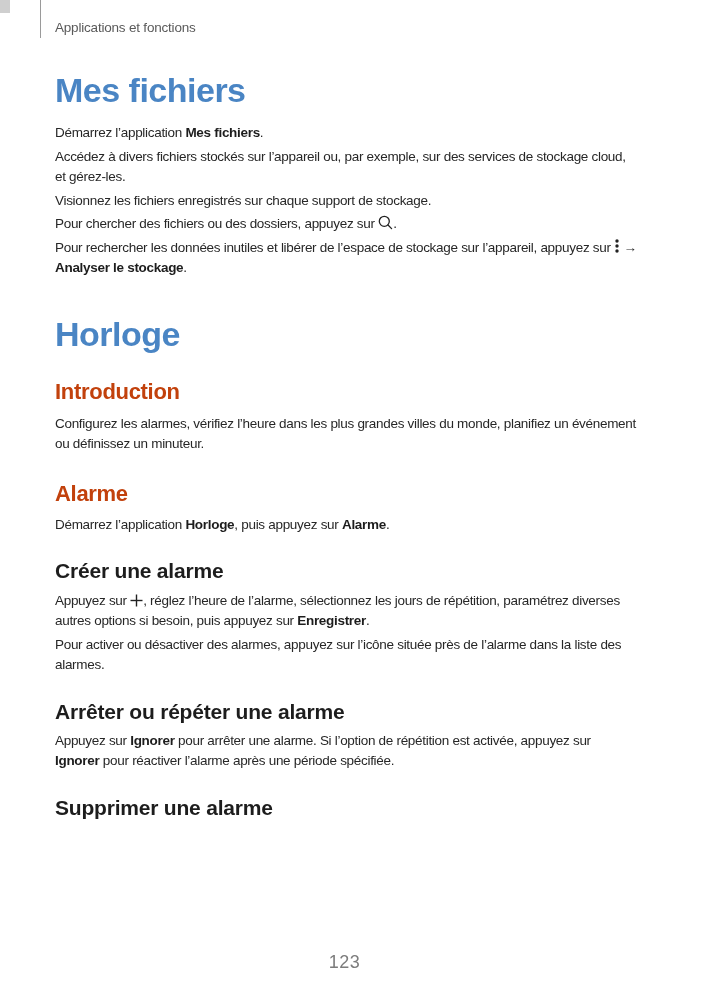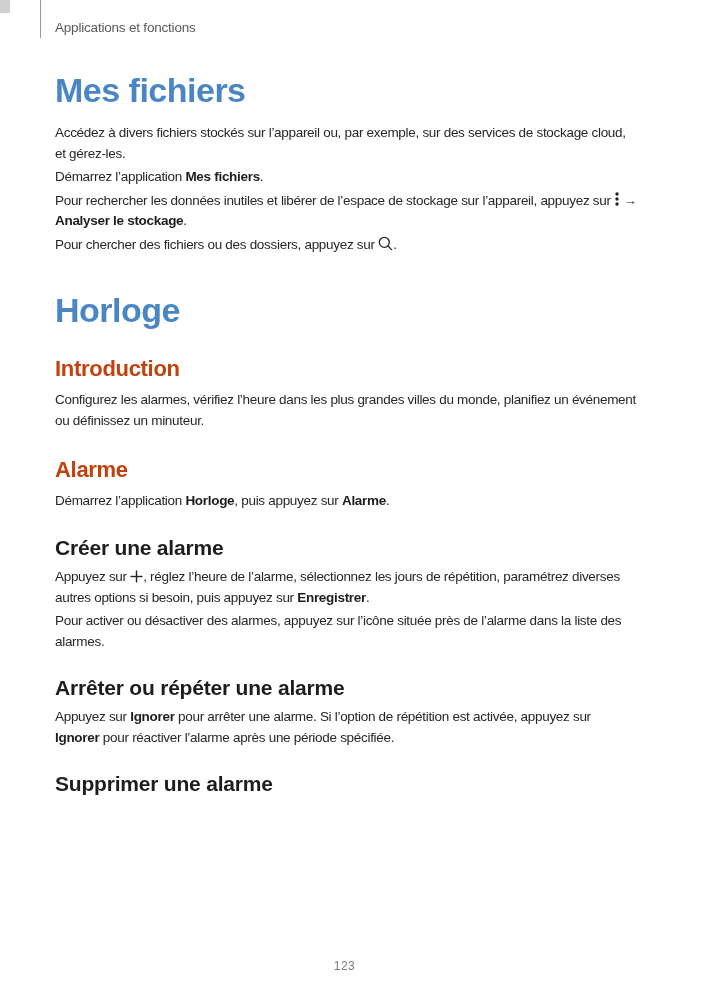--- a/index.html
+++ b/index.html
@@ -69,46 +69,47 @@
     display: inline-block;
     vertical-align: -2px;
     line-height: 0;
   }
   .inline-icon svg { display: inline; }
   .page-footer {
     position: absolute;
     left: 0; right: 0;
     bottom: 21px;
     text-align: center;
-    font-size: 12px;
+    font-size: 18px;
     color: #7c7c7c;
     letter-spacing: 0.5px;
   }
 </style>
 </head>
 <body>
 
 <div class="page">
   <div class="corner-box"></div>
   <div class="header-rule"></div>
   <div class="running-header">Applications et fonctions</div>
 
   <div class="content" id="doc">
       <h2 class="h1">Mes fichiers</h2>
+      <p><span>Démarrez l’application </span><b>Mes fichiers</b><span>.</span></p>
       <p><span>Accédez à divers fichiers stockés sur l’appareil ou, par exemple, sur des services de stockage cloud, et gérez-les.</span></p>
-      <p><span>Démarrez l’application </span><b>Mes fichiers</b><span>.</span></p>
+      <p><span>Visionnez les fichiers enregistrés sur chaque support de stockage.</span></p>
+      <p><span>Pour chercher des fichiers ou des dossiers, appuyez sur </span><span class="inline-icon"><svg width="15" height="15" viewBox="0 0 15 15" xmlns="http://www.w3.org/2000/svg">
+            <circle cx="6.3" cy="6.3" r="5" fill="none" stroke="#222" stroke-width="1.3"></circle>
+            <line x1="10" y1="10" x2="13.6" y2="13.6" stroke="#222" stroke-width="1.3" stroke-linecap="round"></line>
+          </svg></span><span>.</span></p>
       <p><span>Pour rechercher les données inutiles et libérer de l’espace de stockage sur l’appareil, appuyez sur </span><span class="inline-icon"><svg width="6" height="16" viewBox="0 0 6 16" xmlns="http://www.w3.org/2000/svg">
             <circle cx="3" cy="3" r="1.7" fill="#222"></circle>
             <circle cx="3" cy="8" r="1.7" fill="#222"></circle>
             <circle cx="3" cy="13" r="1.7" fill="#222"></circle>
           </svg></span><span> → </span><b>Analyser le stockage</b><span>.</span></p>
-      <p><span>Pour chercher des fichiers ou des dossiers, appuyez sur </span><span class="inline-icon"><svg width="15" height="15" viewBox="0 0 15 15" xmlns="http://www.w3.org/2000/svg">
-            <circle cx="6.3" cy="6.3" r="5" fill="none" stroke="#222" stroke-width="1.3"></circle>
-            <line x1="10" y1="10" x2="13.6" y2="13.6" stroke="#222" stroke-width="1.3" stroke-linecap="round"></line>
-          </svg></span><span>.</span></p>
       <h2 class="h1">Horloge</h2>
       <h3 class="h2">Introduction</h3>
       <p><span>Configurez les alarmes, vérifiez l’heure dans les plus grandes villes du monde, planifiez un événement ou définissez un minuteur.</span></p>
       <h3 class="h2">Alarme</h3>
       <p><span>Démarrez l’application </span><b>Horloge</b><span>, puis appuyez sur </span><b>Alarme</b><span>.</span></p>
       <h4 class="h3">Créer une alarme</h4>
       <p><span>Appuyez sur </span><span class="inline-icon"><svg width="13" height="13" viewBox="0 0 13 13" xmlns="http://www.w3.org/2000/svg">
             <line x1="6.5" y1="0.5" x2="6.5" y2="12.5" stroke="#222" stroke-width="1.4"></line>
             <line x1="0.5" y1="6.5" x2="12.5" y2="6.5" stroke="#222" stroke-width="1.4"></line>
           </svg></span><span>, réglez l’heure de l’alarme, sélectionnez les jours de répétition, paramétrez diverses autres options si besoin, puis appuyez sur </span><b>Enregistrer</b><span>.</span></p>

